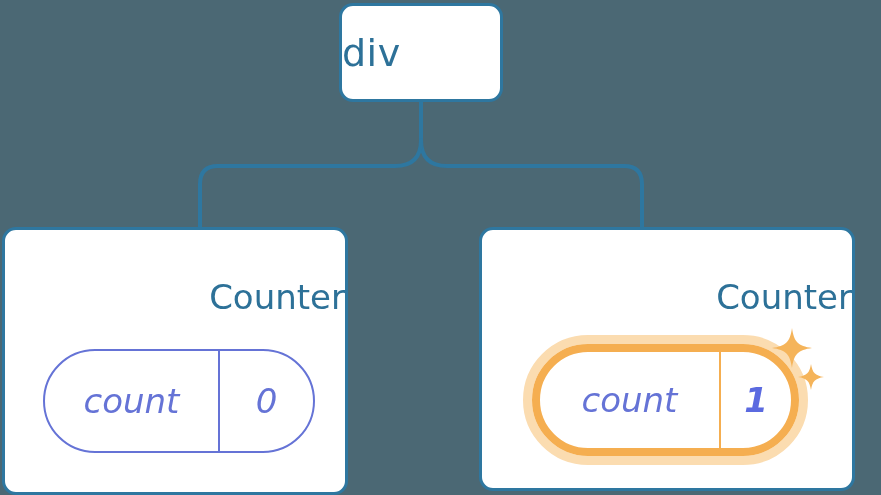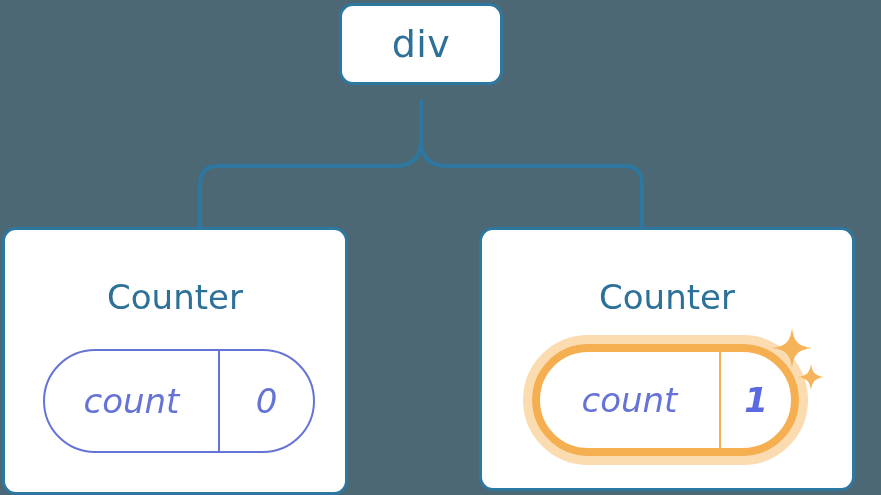--- a/index.html
+++ b/index.html
@@ -37,24 +37,23 @@
     border: 3px solid #2e77a0;
     border-radius: 14px;
     box-sizing: border-box;
   }
 
   
   #node-div {
     left: 339px;
     top: 3px;
     width: 164px;
-    height: 82px;
+    height: 99px;
     display: flex;
     align-items: center;
-    justify-content: center;
   }
   .div-label {
     font-size: 38px;
     color: #2d7198;
     font-family: "DejaVu Sans", sans-serif;
     letter-spacing: 0.5px;
     line-height: 1;
   }
 
   
@@ -68,21 +67,21 @@
     left: 479px;
     top: 227px;
     width: 376px;
     height: 264px;
   }
 
   .counter-title {
     position: absolute;
     left: 0;
     right: 0;
-    text-align: center;
+    text-align: right;
     font-size: 34px;
     color: #2d7198;
     font-family: "DejaVu Sans", sans-serif;
     line-height: 1;
   }
   #node-counter-left .counter-title { top: 50px; }
   #node-counter-right .counter-title { top: 50px; }
 
   
   .pill {

